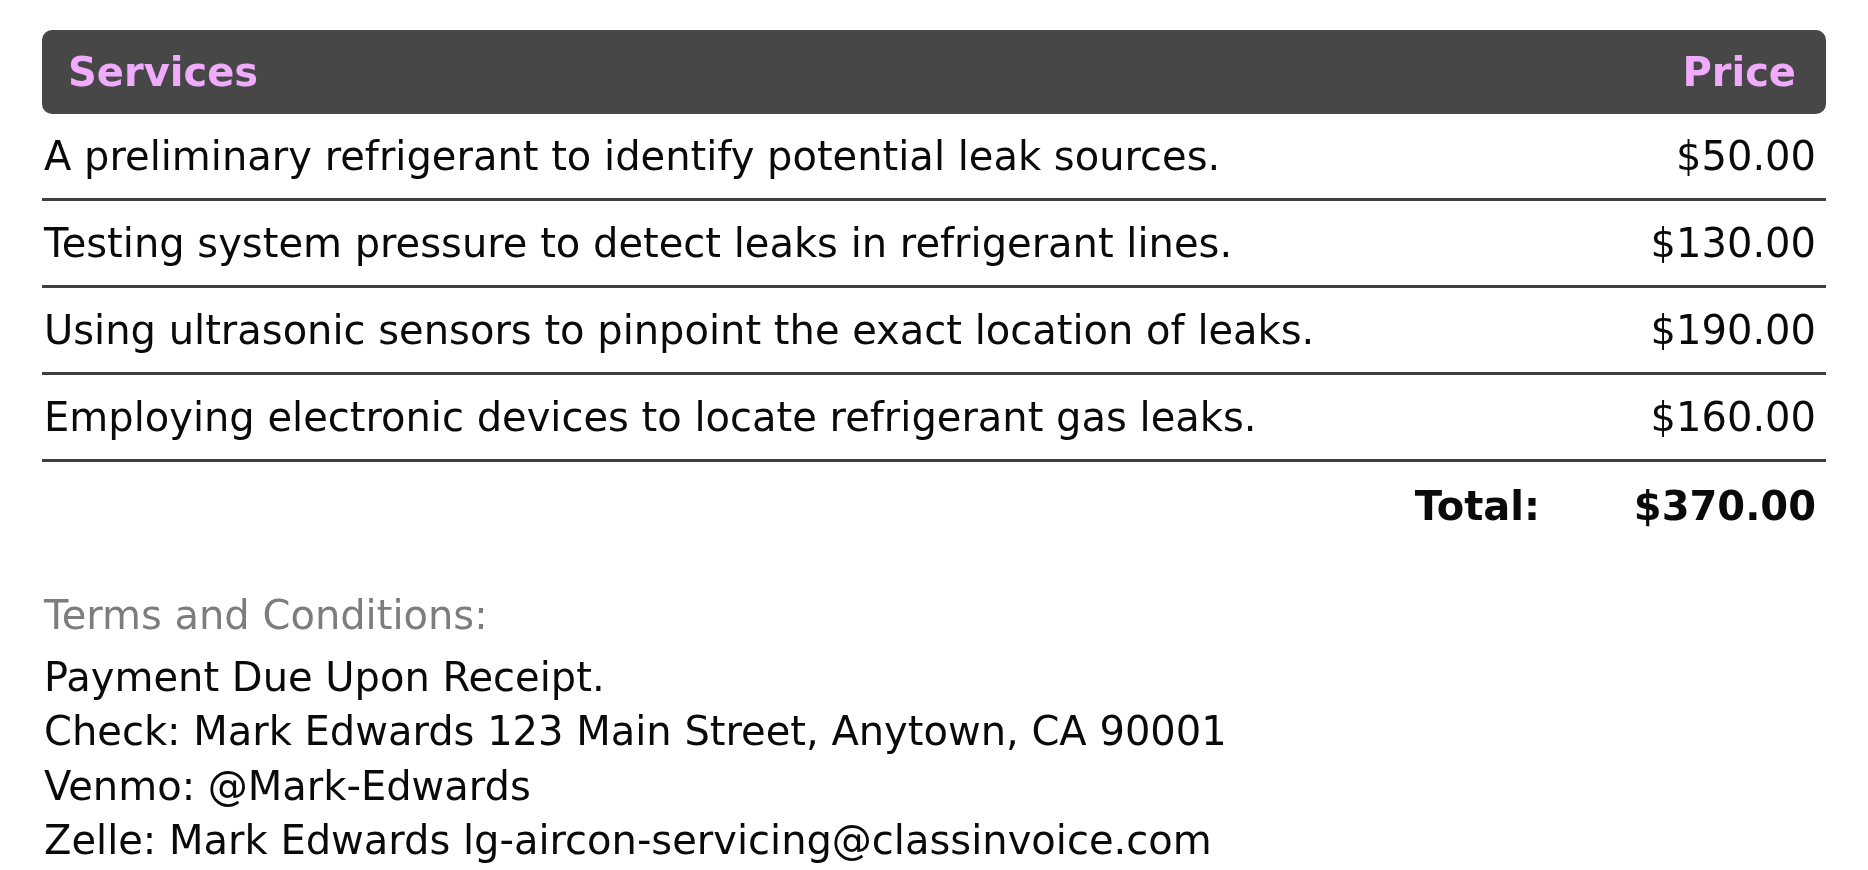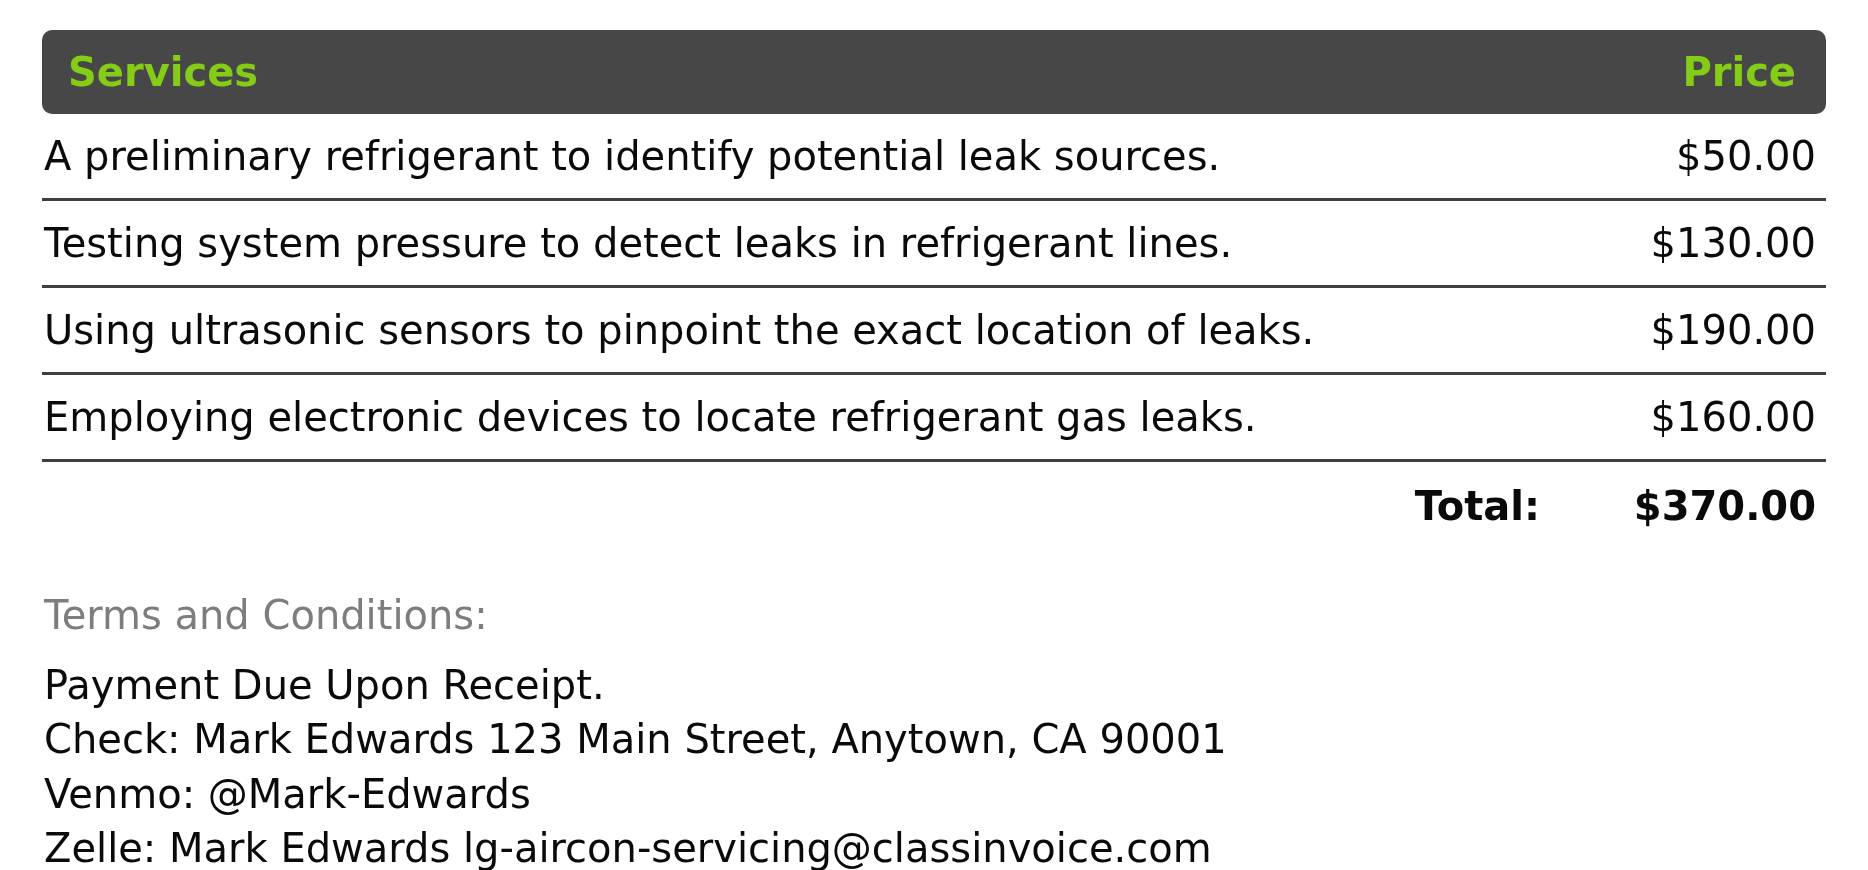--- a/index.html
+++ b/index.html
@@ -18,21 +18,21 @@
   table.services-table {
     width: 100%;
     border-collapse: separate;
     border-spacing: 0;
     table-layout: fixed;
   }
   col.col-service { width: auto; }
   col.col-price  { width: 240px; }
   thead th {
     background: #474747;
-    color: #84cc16;
+    color: #f0abfc;
     font-size: 40px;
     font-weight: bold;
     padding: 16px 30px 16px 26px;
     line-height: 1.3;
   }
   thead th.th-service { text-align: left; border-radius: 10px 0 0 10px; }
   thead th.th-price   { text-align: right; border-radius: 0 10px 10px 0; }
   tbody td {
     font-size: 40px;
     line-height: 1.25;
@@ -51,21 +51,21 @@
   tr.total-row td.total-label-cell { text-align: right; padding-right: 46px; margin-top: 24px; }
   tr.total-row td.total-value-cell { text-align: right; padding-right: 10px; white-space: nowrap; }
   .terms {
     margin-top: 38px;
     padding-left: 2px;
   }
   .terms-heading {
     font-size: 40px;
     color: #7d7d7d;
     line-height: 1.35;
-    margin-bottom: 16px;
+    margin-bottom: 8px;
   }
   .terms-line {
     font-size: 40px;
     color: #0a0a0a;
     line-height: 1.36;
   }
 </style>
 </head>
 <body>
 

